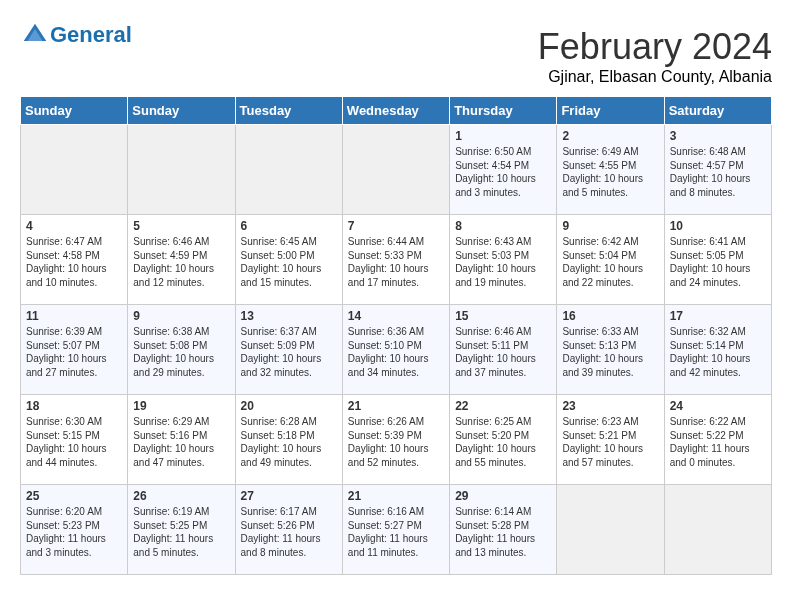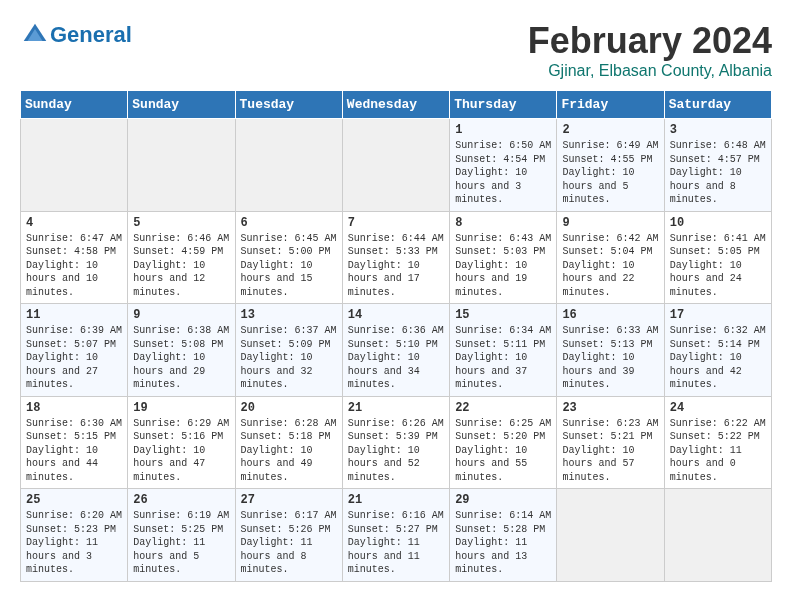--- a/index.html
+++ b/index.html
@@ -30,31 +30,31 @@
     .logo-text span { color: #1a6faf; }
     .logo-icon {
       width: 30px;
       height: 30px;
     }
     .title-block {
       text-align: right;
     }
     .month-title {
       font-size: 36px;
-      font-weight: bold;
+      font-weight: normal;
       color: #333;
+      margin-top: 6px;
     }
     .subtitle {
       font-size: 16px;
-      color: #0f766e;
+      color: #000000;
     }
     table {
       width: 100%;
       border-collapse: collapse;
-      font-family: Liberation Mono, monospace;
     }
     th {
       background: #2e75b6;
       color: #fff;
       font-size: 13px;
       font-weight: bold;
       padding: 6px 4px;
       text-align: left;
       border: 1px solid #fff;
     }
@@ -219,21 +219,21 @@
         </td>
         <td>
           <div class="day-num">14</div>
           <div class="day-info">Sunrise: 6:36 AM
 Sunset: 5:10 PM
 Daylight: 10 hours
 and 34 minutes.</div>
         </td>
         <td>
           <div class="day-num">15</div>
-          <div class="day-info">Sunrise: 6:34 AM
+          <div class="day-info">Sunrise: 6:46 AM
 Sunset: 5:11 PM
 Daylight: 10 hours
 and 37 minutes.</div>
         </td>
         <td>
           <div class="day-num">16</div>
           <div class="day-info">Sunrise: 6:33 AM
 Sunset: 5:13 PM
 Daylight: 10 hours
 and 39 minutes.</div>

